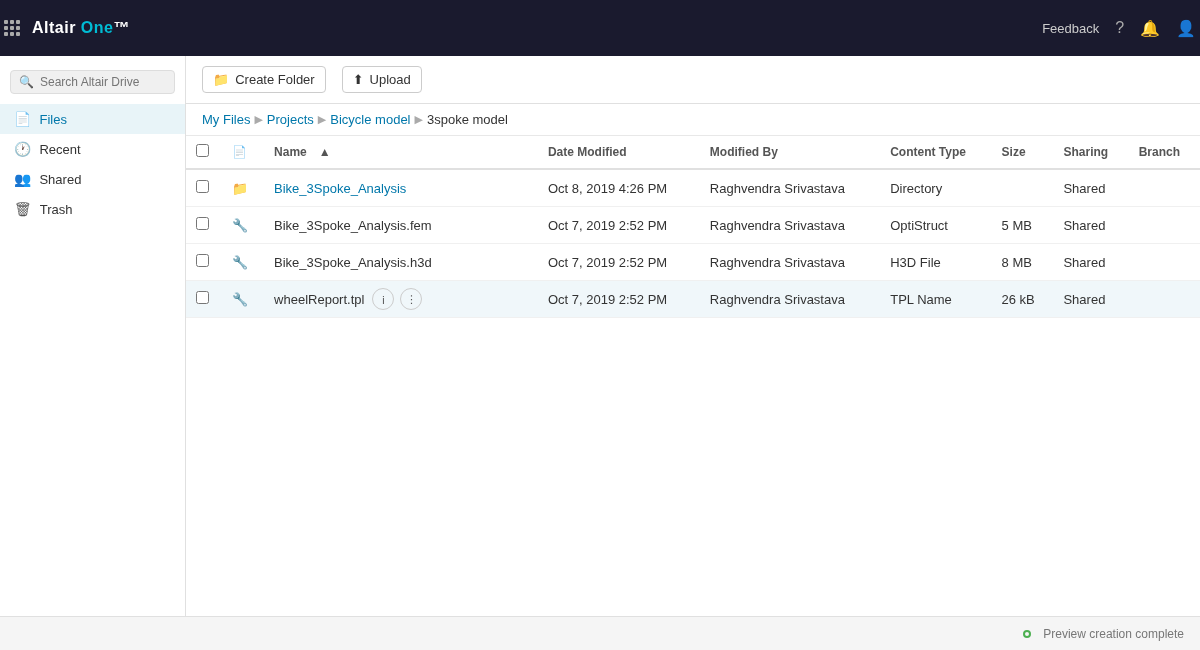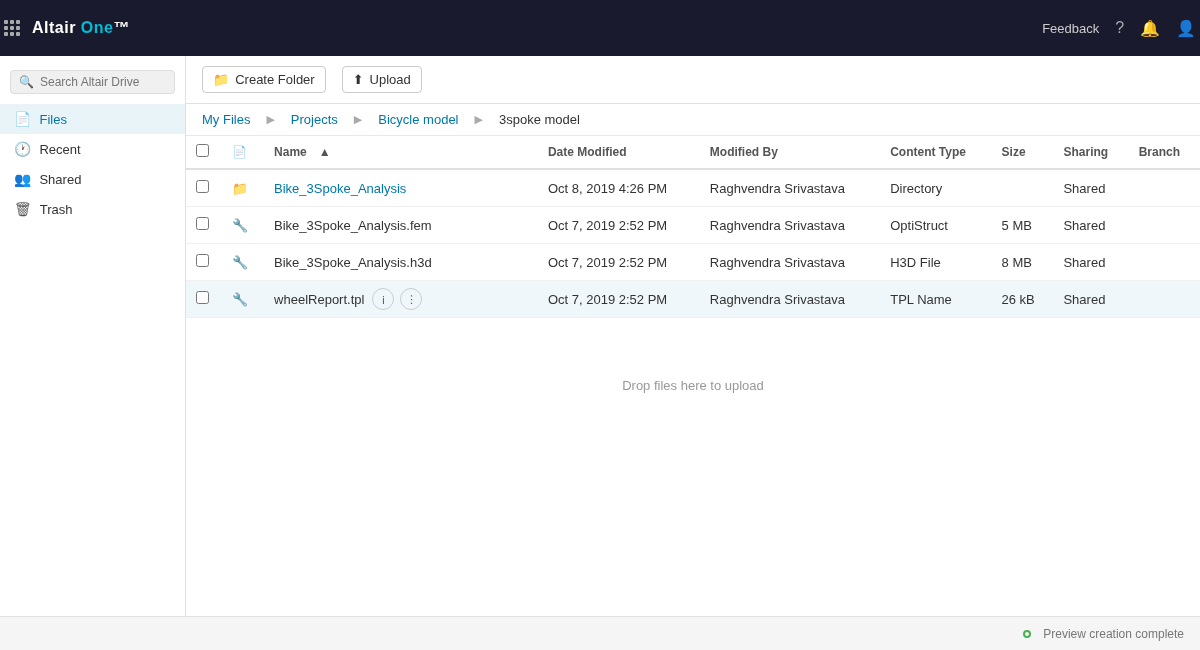--- a/index.html
+++ b/index.html
@@ -96,21 +96,21 @@
       color: #333;
     }
 
     
     .breadcrumb {
       display: flex;
       align-items: center;
       padding: 8px 16px;
       font-size: 13px;
       color: #555;
-      gap: 16px;
+      gap: 4px;
       border-bottom: 1px solid #e8e8e8;
     }
     .breadcrumb span { cursor: pointer; color: #0077aa; }
     .breadcrumb span.current { color: #333; cursor: default; font-weight: 500; }
     .breadcrumb .sep { color: #aaa; font-size: 11px; }
 
     
     .file-table { flex: 1; overflow: auto; }
     table { width: 100%; border-collapse: collapse; }
     thead tr { border-bottom: 2px solid #e0e0e0; }
@@ -370,23 +370,20 @@
       <td>Oct 7, 2019 2:52 PM</td>
       <td>Raghvendra Srivastava</td>
       <td>TPL Name</td>
       <td>26 kB</td>
       <td>Shared</td>
       <td></td>
     </tr>
           </tbody>
       </table>
 
-      <div class="drop-zone">
-        <span>Drop files here to upload</span>
-      </div>
     </div>
 
   </div>
 </div>
 
 <div class="footer">
   <div class="footer-status">
     <div class="status-dot"></div>
     <span>Preview creation complete</span>
   </div>

